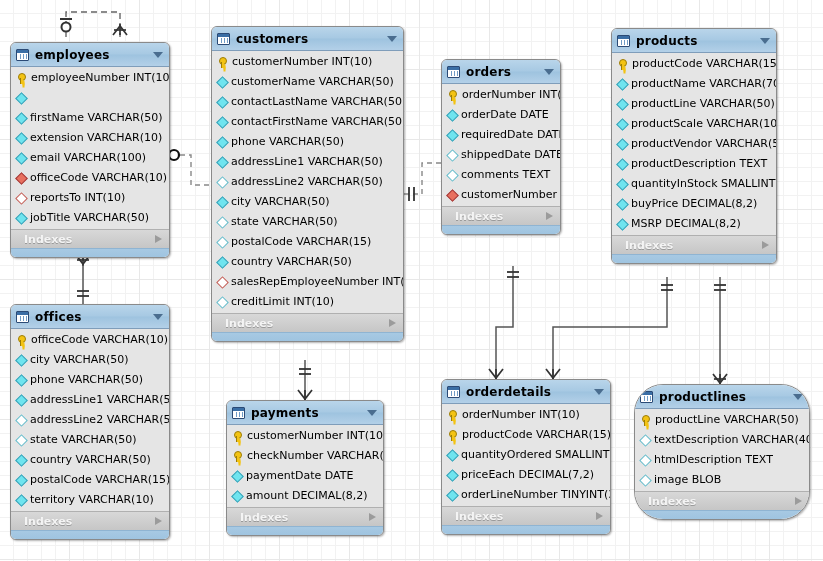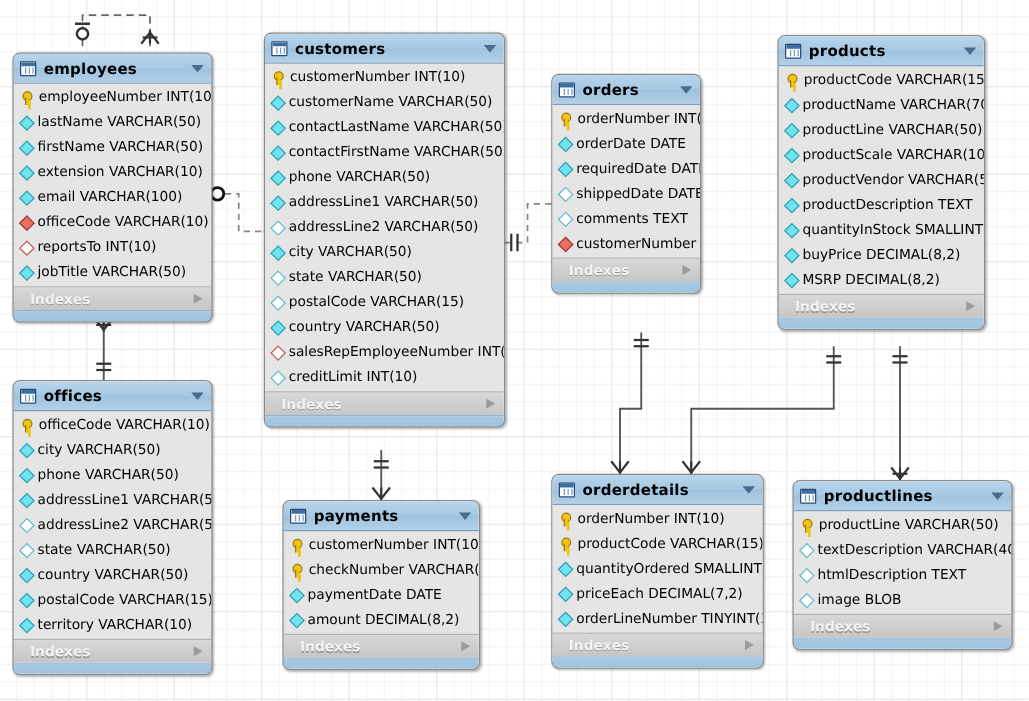--- a/index.html
+++ b/index.html
@@ -277,21 +277,20 @@
           <span class="tbl-title">employees</span>
           <span class="tbl-caret"></span>
         </div>
         <div class="tbl-body">
           <div class="col">
             <span class="mk mk-pk"></span>
             <span class="col-name">employeeNumber INT(10)</span>
           </div>
           <div class="col">
             <span class="mk mk-d"></span>
-            <span class="col-name">lastName VARCHAR(50)</span>
           </div>
           <div class="col">
             <span class="mk mk-d"></span>
             <span class="col-name">firstName VARCHAR(50)</span>
           </div>
           <div class="col">
             <span class="mk mk-d"></span>
             <span class="col-name">extension VARCHAR(10)</span>
           </div>
           <div class="col">
@@ -414,21 +413,21 @@
             <span class="mk mk-d fk"></span>
             <span class="col-name">customerNumber INT(10)</span>
           </div>
         </div>
         <div class="tbl-foot">
           <span class="tbl-foot-label">Indexes</span>
           <span class="tbl-foot-caret"></span>
         </div>
         <div class="tbl-strip"></div>
       </div>
-      <div class="tbl" style="left: 611px; top: 28px; width: 166px; margin-left: 11px;">
+      <div class="tbl" style="left: 611px; top: 28px; width: 166px;">
         <div class="tbl-head">
           <span class="tbl-icon"></span>
           <span class="tbl-title">products</span>
           <span class="tbl-caret"></span>
         </div>
         <div class="tbl-body">
           <div class="col">
             <span class="mk mk-pk"></span>
             <span class="col-name">productCode VARCHAR(15)</span>
           </div>
@@ -578,21 +577,21 @@
             <span class="mk mk-d"></span>
             <span class="col-name">orderLineNumber TINYINT(3)</span>
           </div>
         </div>
         <div class="tbl-foot">
           <span class="tbl-foot-label">Indexes</span>
           <span class="tbl-foot-caret"></span>
         </div>
         <div class="tbl-strip"></div>
       </div>
-      <div class="tbl" style="left: 634px; top: 384px; width: 176px;">
+      <div class="tbl" style="left: 634px; top: 384px; width: 176px; border-radius: 29px;">
         <div class="tbl-head">
           <span class="tbl-icon"></span>
           <span class="tbl-title">productlines</span>
           <span class="tbl-caret"></span>
         </div>
         <div class="tbl-body">
           <div class="col">
             <span class="mk mk-pk"></span>
             <span class="col-name">productLine VARCHAR(50)</span>
           </div>

